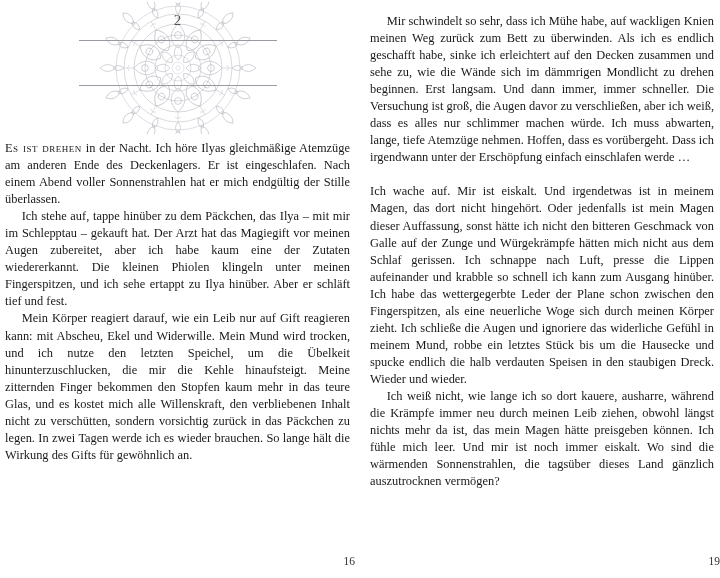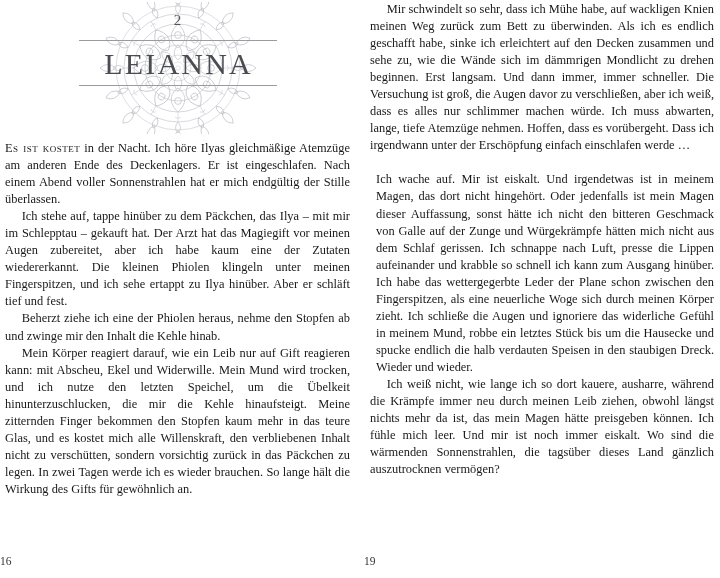--- a/index.html
+++ b/index.html
@@ -99,37 +99,36 @@
   }
   .body-text p {
     margin: 0;
     text-indent: 1.35em;
   }
   .body-text p.first {
     text-indent: 0;
   }
   .body-text p.gap-before {
     margin-top: 17px;
-    margin-left: 6px;
   }
   .smallcaps {
     font-variant: small-caps;
     letter-spacing: 0.5px;
   }
   .leaf-right .body-text {
-    padding-top: 1px;
+    padding-top: 13px;
   }
 
   
   .folio {
     position: absolute;
     bottom: 10px;
     left: 0;
     right: 0;
-    text-align: left;
+    text-align: right;
     font-size: 11.5px;
     line-height: 14px;
     color: #333333;
   }
   .leaf-left  .folio { padding-right: 5px; }
   .leaf-right .folio { padding-left: 4px; }
 </style>
 </head>
 <body>
 
@@ -350,28 +349,26 @@
               <g stroke="#cacbd2" stroke-width="0.5">
                 <circle r="6"></circle>
                 <circle r="2.2"></circle>
               </g>
             </g>
           </svg>
         </div>
 
         <div class="chapter-number">2</div>
         <div class="rule rule-top"></div>
-        <h1 class="chapter-title">LEIANNA</h1>
         <div class="rule rule-bottom"></div>
       </div>
 
       <div class="body-text">
-        <p class="first"><span class="smallcaps">Es ist kostet</span><span> in der Nacht. Ich höre Ilyas gleichmäßige Atemzüge am anderen Ende des Deckenlagers. Er ist eingeschlafen. Nach einem Abend voller Sonnenstrahlen hat er mich endgültig der Stille überlassen.</span></p>
+        <p class="first"><span class="smallcaps">Es ist drehen</span><span> in der Nacht. Ich höre Ilyas gleichmäßige Atemzüge am anderen Ende des Deckenlagers. Er ist eingeschlafen. Nach einem Abend voller Sonnenstrahlen hat er mich endgültig der Stille überlassen.</span></p>
         <p>Ich stehe auf, tappe hinüber zu dem Päckchen, das Ilya – mit mir im Schlepptau – gekauft hat. Der Arzt hat das Magiegift vor meinen Augen zubereitet, aber ich habe kaum eine der Zutaten wiedererkannt. Die kleinen Phiolen klingeln unter meinen Fingerspitzen, und ich sehe ertappt zu Ilya hinüber. Aber er schläft tief und fest.</p>
-        <p>Beherzt ziehe ich eine der Phiolen heraus, nehme den Stopfen ab und zwinge mir den Inhalt die Kehle hinab.</p>
         <p>Mein Körper reagiert darauf, wie ein Leib nur auf Gift reagieren kann: mit Abscheu, Ekel und Widerwille. Mein Mund wird trocken, und ich nutze den letzten Speichel, um die Übelkeit hinunterzuschlucken, die mir die Kehle hinaufsteigt. Meine zitternden Finger bekommen den Stopfen kaum mehr in das teure Glas, und es kostet mich alle Willenskraft, den verbliebenen Inhalt nicht zu verschütten, sondern vorsichtig zurück in das Päckchen zu legen. In zwei Tagen werde ich es wieder brauchen. So lange hält die Wirkung des Gifts für gewöhnlich an.</p>
       </div>
 
       <div class="folio">16</div>
     </div>
 
     <div class="leaf leaf-right">
       <div class="body-text">
         <p>Mir schwindelt so sehr, dass ich Mühe habe, auf wackligen Knien meinen Weg zurück zum Bett zu überwinden. Als ich es endlich geschafft habe, sinke ich erleichtert auf den Decken zusammen und sehe zu, wie die Wände sich im dämmrigen Mondlicht zu drehen beginnen. Erst langsam. Und dann immer, immer schneller. Die Versuchung ist groß, die Augen davor zu verschließen, aber ich weiß, dass es alles nur schlimmer machen würde. Ich muss abwarten, lange, tiefe Atemzüge nehmen. Hoffen, dass es vorübergeht. Dass ich irgendwann unter der Erschöpfung einfach einschlafen werde …</p>
         <p class="first gap-before">Ich wache auf. Mir ist eiskalt. Und irgendetwas ist in meinem Magen, das dort nicht hingehört. Oder jedenfalls ist mein Magen dieser Auffassung, sonst hätte ich nicht den bitteren Geschmack von Galle auf der Zunge und Würgekrämpfe hätten mich nicht aus dem Schlaf gerissen. Ich schnappe nach Luft, presse die Lippen aufeinander und krabble so schnell ich kann zum Ausgang hinüber. Ich habe das wettergegerbte Leder der Plane schon zwischen den Fingerspitzen, als eine neuerliche Woge sich durch meinen Körper zieht. Ich schließe die Augen und ignoriere das widerliche Gefühl in meinem Mund, robbe ein letztes Stück bis um die Hausecke und spucke endlich die halb verdauten Speisen in den staubigen Dreck. Wieder und wieder.</p>

